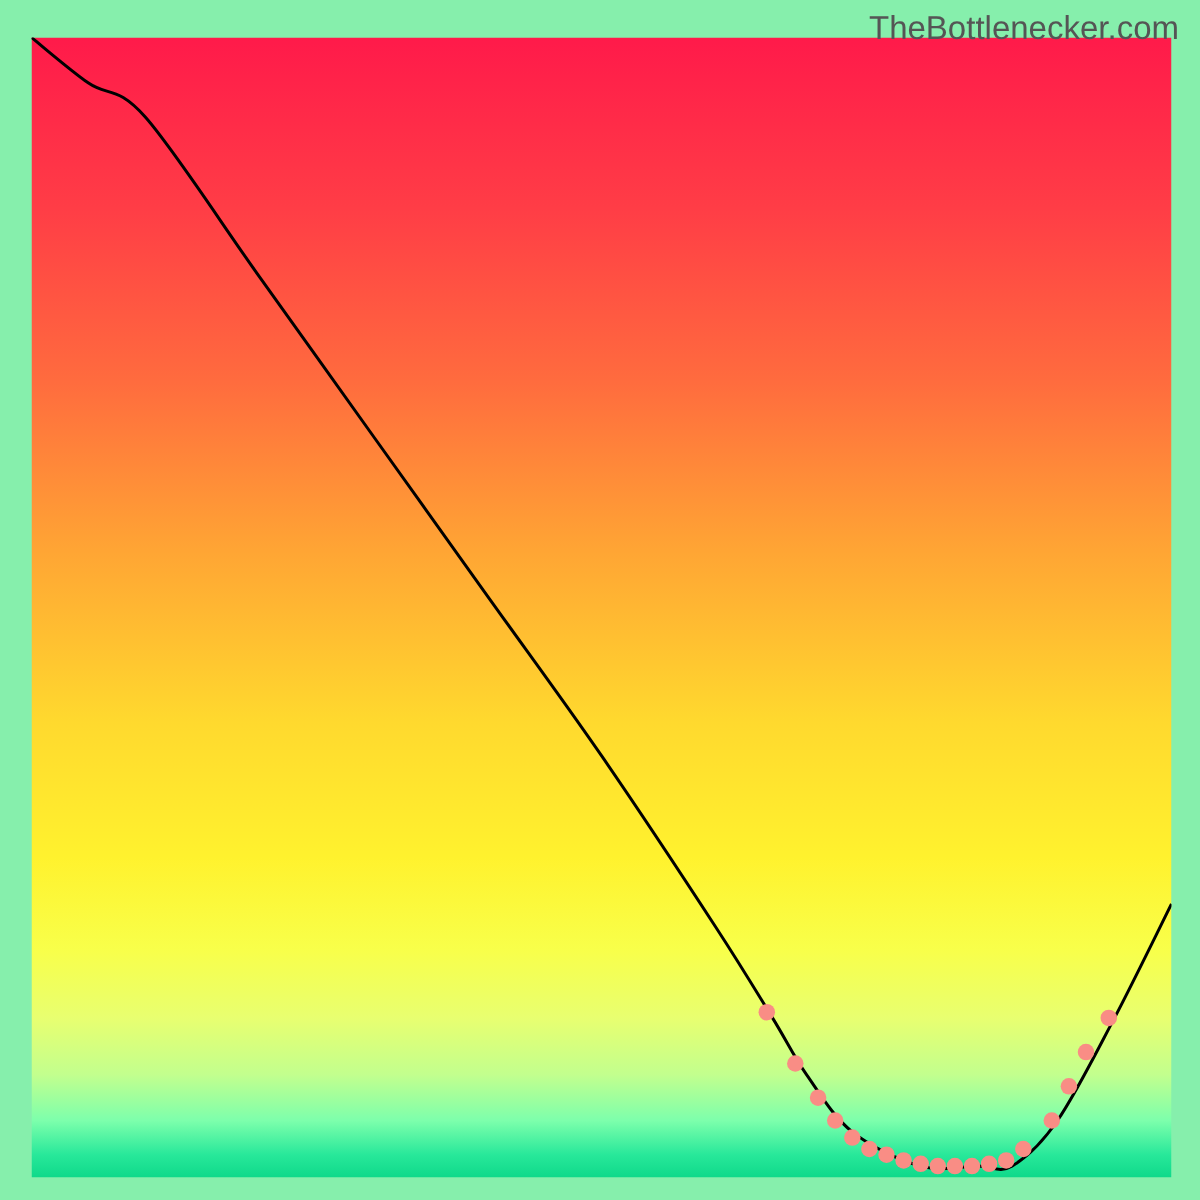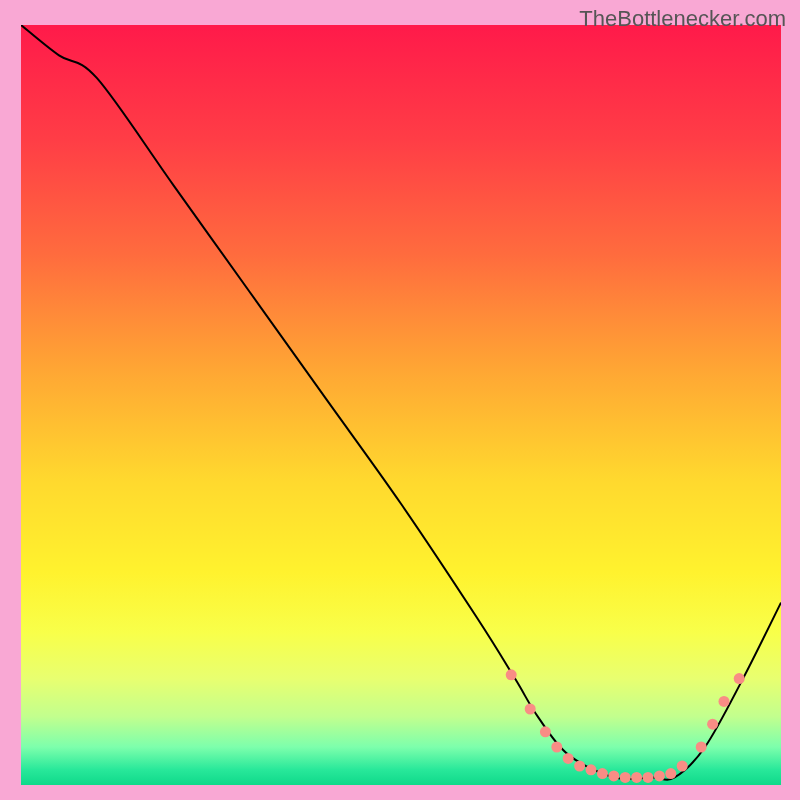--- a/index.html
+++ b/index.html
@@ -8,21 +8,21 @@
     background: #000;
     width: 800px;
     height: 800px;
     overflow: hidden;
     font-family: Arial, sans-serif;
   }
   .chart-container {
     position: relative;
     width: 800px;
     height: 800px;
-    background: #f9a8d4;
+    background: #86efac;
   }
   .watermark {
     position: absolute;
     top: 6px;
     right: 14px;
     color: #555;
     font-size: 22px;
     font-weight: 500;
     z-index: 10;
   }

